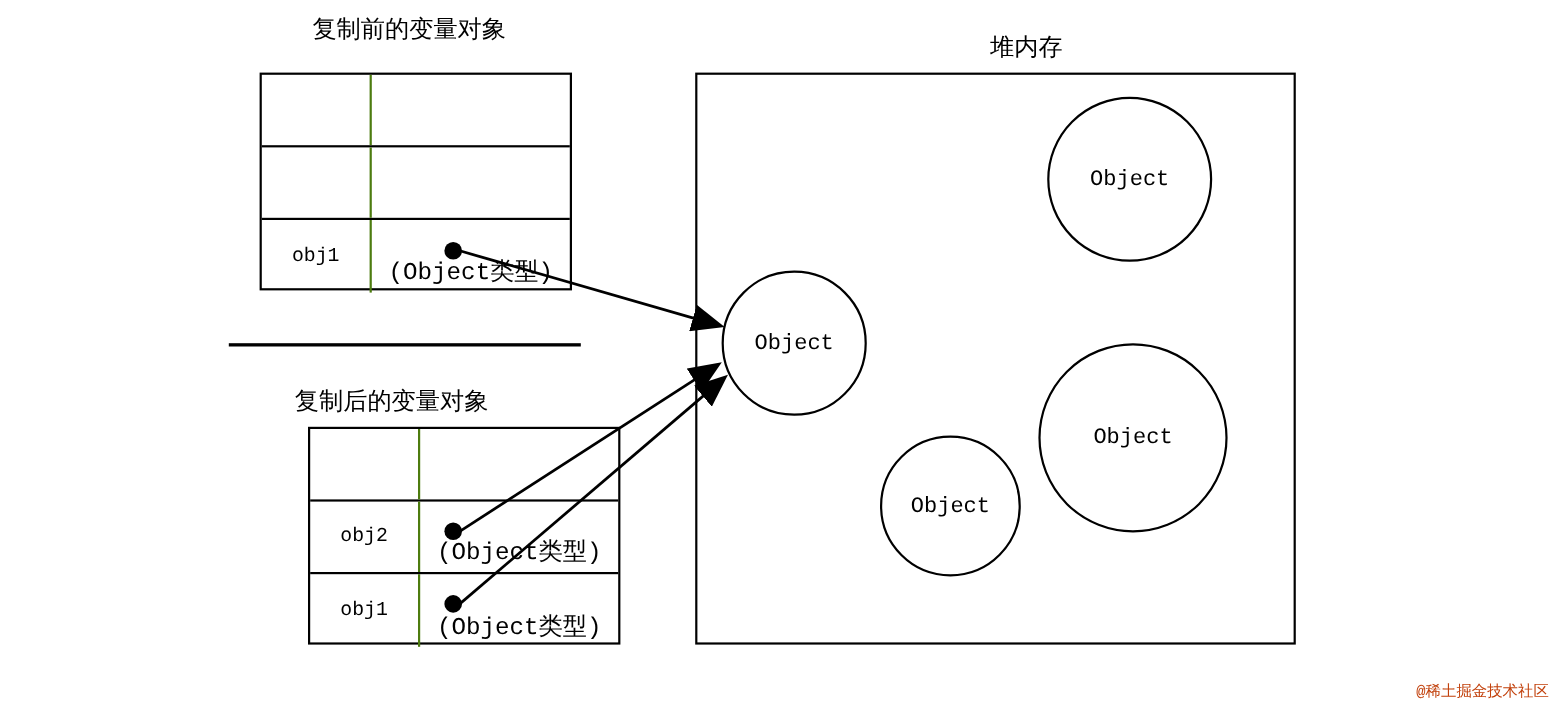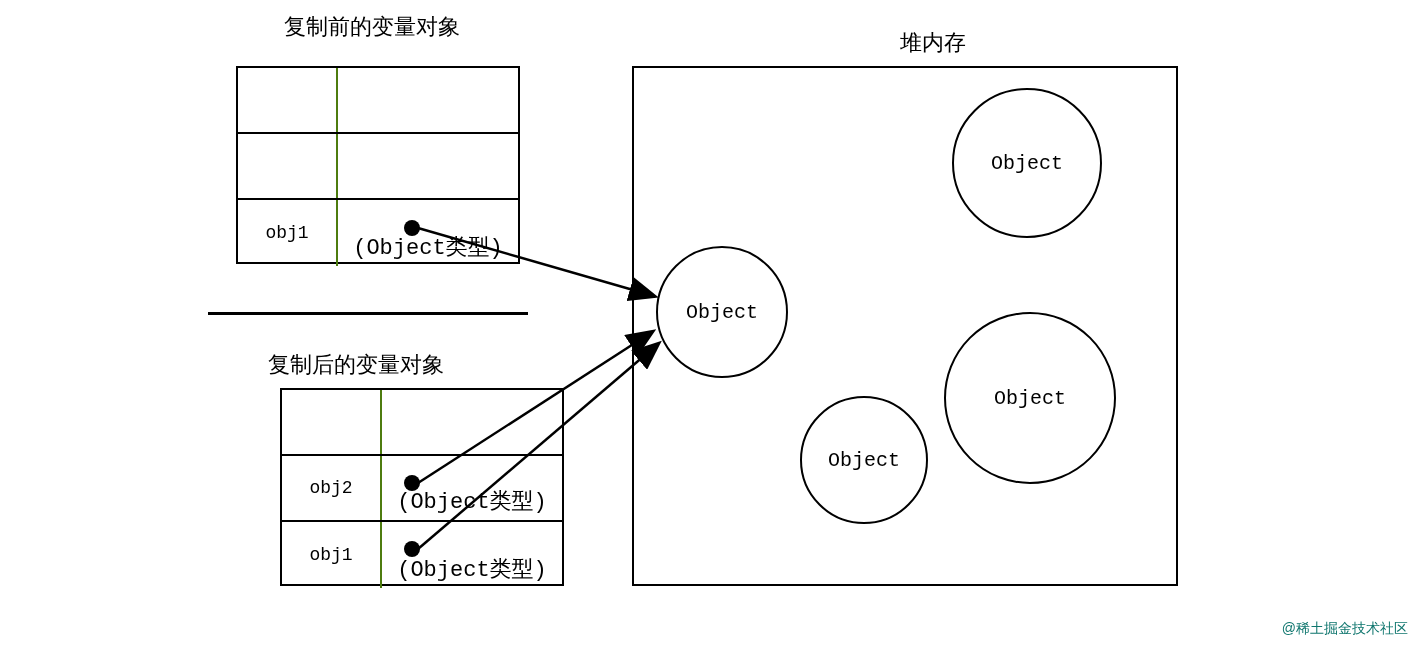--- a/index.html
+++ b/index.html
@@ -75,22 +75,22 @@
       border-radius: 50%;
       display: flex;
       align-items: center;
       justify-content: center;
       font-family: "Courier New", monospace;
       font-size: 20px;
     }
     .watermark {
       position: absolute;
       font-size: 14px;
-      color: #0f766e;
-      font-family: Liberation Sans, sans-serif;
+      color: #c2410c;
+      font-family: Liberation Mono, monospace;
     }
     svg.arrows {
       position: absolute;
       left: 0; top: 0;
       width: 1420px; height: 648px;
       pointer-events: none;
     }
   </style>
 </head>
 <body>

